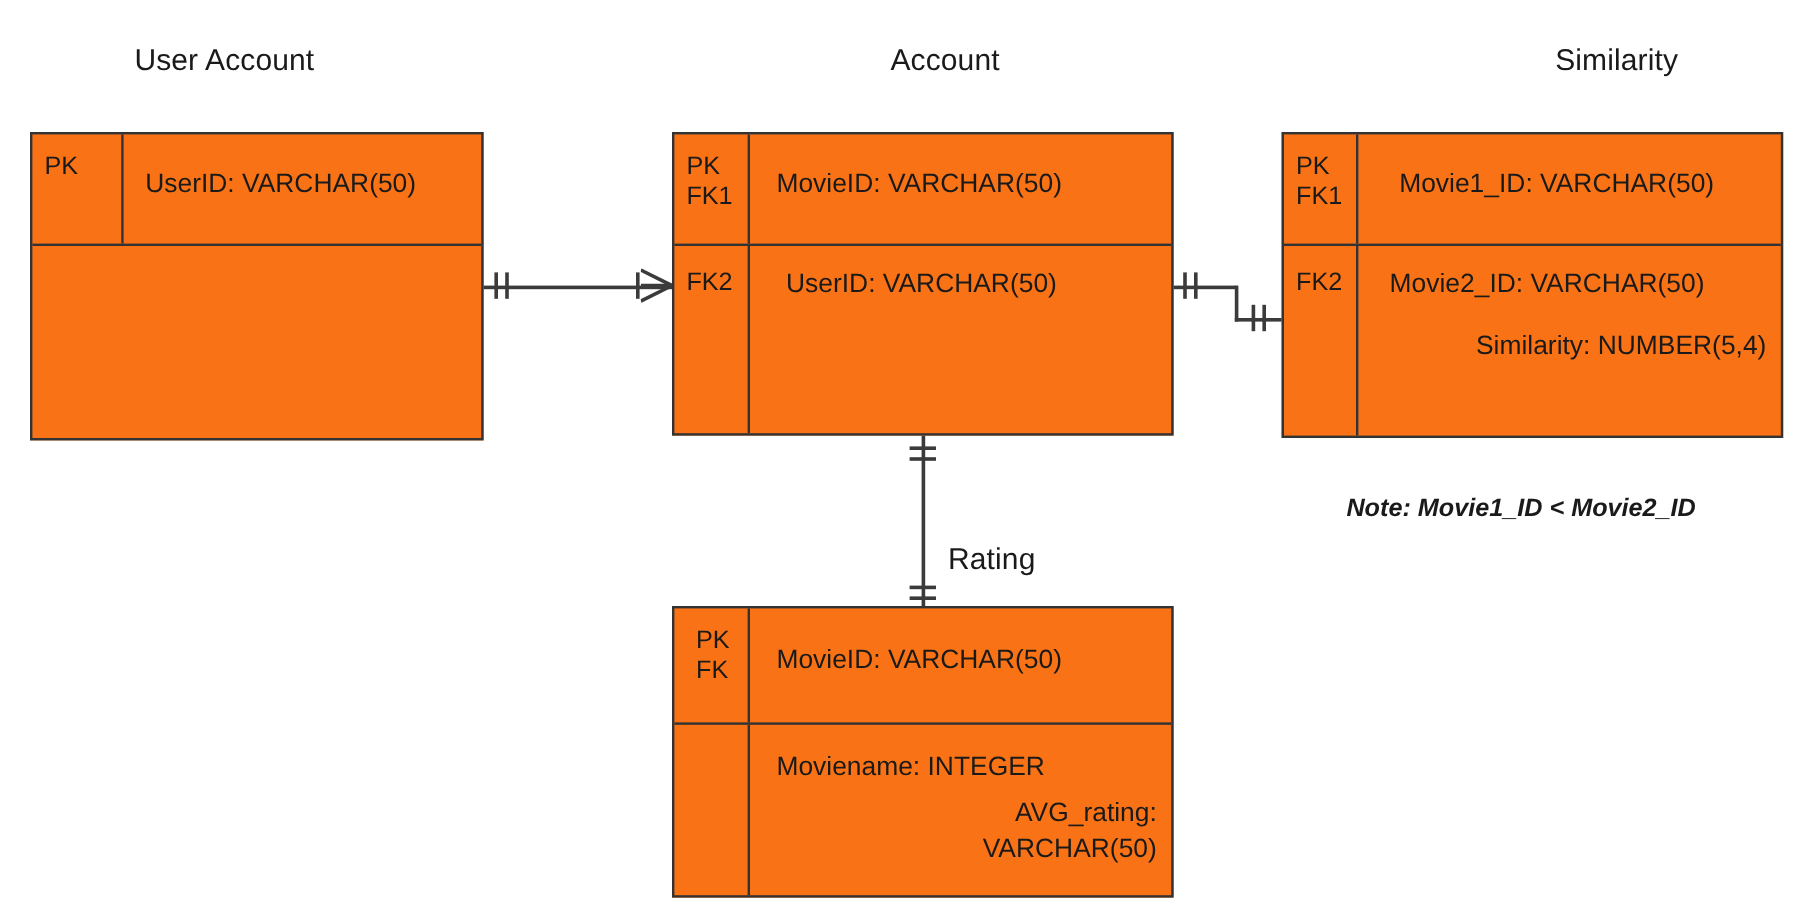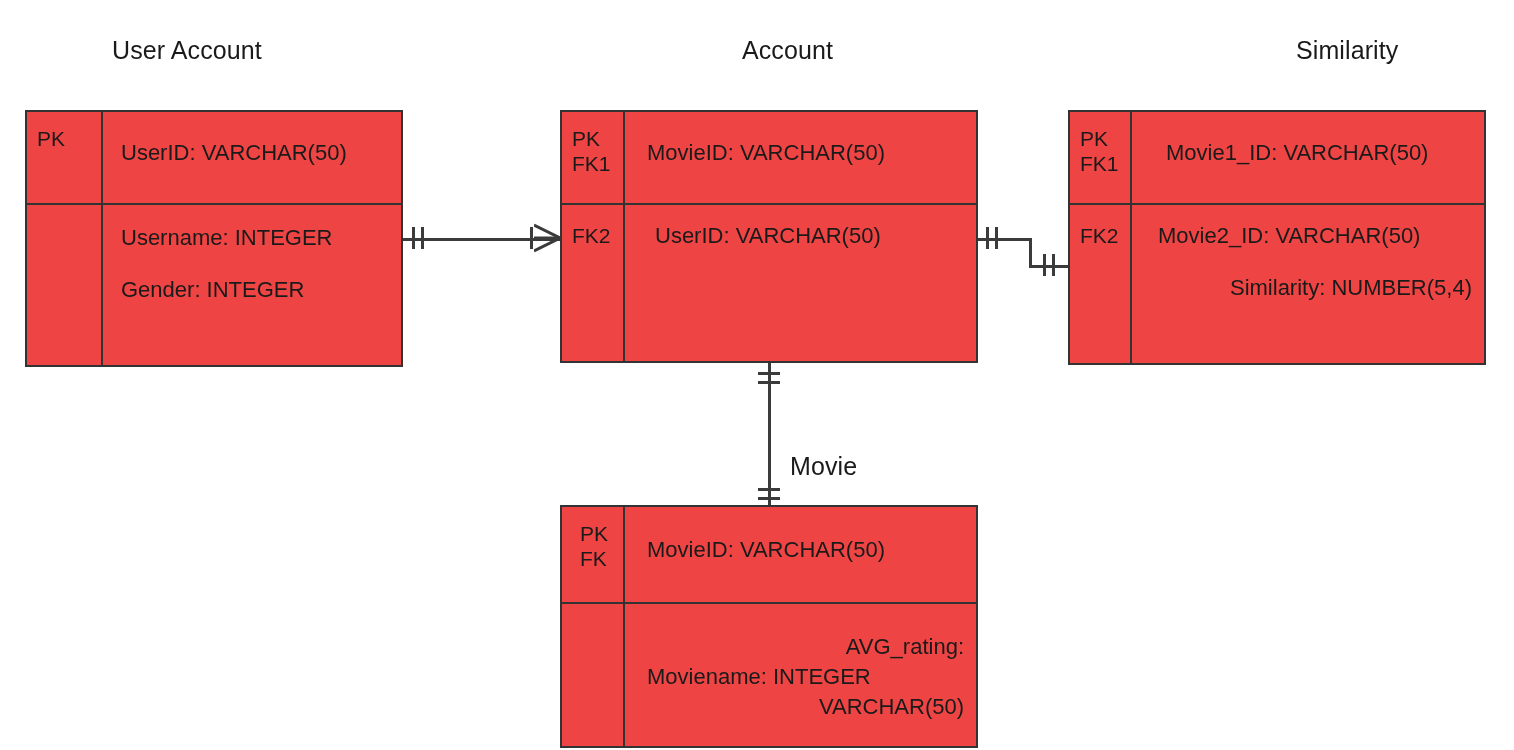--- a/index.html
+++ b/index.html
@@ -18,21 +18,21 @@
     height: 750px;
     background: #ffffff;
     overflow: hidden;
   }
 
   
   .entity {
     position: absolute;
     box-sizing: border-box;
     border: 2px solid #333333;
-    background: #ef4444;
+    background: #f97316;
   }
   .entity-title {
     position: absolute;
     font-size: 25px;
     color: #1a1a1a;
     white-space: nowrap;
     letter-spacing: 0.1px;
   }
   .ent-row {
     display: flex;
@@ -117,28 +117,20 @@
 
 <div id="canvas">
 
   <div class="entity-title" style="left:112px; top:36px;">User Account</div>
 
   <div class="entity" id="ent-user-account" style="left:25px; top:110px; width:378px; height:257px;">
     <div class="ent-row header-row" style="height:93px;">
       <div class="ent-keycol" style="width:76px;">PK</div>
       <div class="ent-fieldcol" style="padding-top:26px;">
         <div class="ent-field">UserID: VARCHAR(50)</div>
-      </div>
-    </div>
-    <div class="ent-row" style="height:160px;">
-      <div class="ent-keycol" style="width:76px;"></div>
-      <div class="ent-fieldcol" style="padding-top:18px;">
-        <div class="ent-field">Username: INTEGER</div>
-        <div class="gap-sm"></div>
-        <div class="ent-field">Gender: INTEGER</div>
       </div>
     </div>
   </div>
 
   <div class="entity-title" style="left:742px; top:36px;">Account</div>
 
   <div class="entity" id="ent-rating" style="left:560px; top:110px; width:418px; height:253px;">
     <div class="ent-row header-row" style="height:93px;">
       <div class="ent-keycol" style="width:63px; padding-left:10px;">PK
 FK1</div>
@@ -168,35 +160,35 @@
     <div class="ent-row" style="height:158px;">
       <div class="ent-keycol" style="width:62px; padding-left:10px; padding-top:18px;">FK2</div>
       <div class="ent-fieldcol" style="padding-top:16px; padding-left:26px;">
         <div class="ent-field">Movie2_ID: VARCHAR(50)</div>
         <div class="gap-sm"></div>
         <div class="ent-field centered">Similarity: NUMBER(5,4)</div>
       </div>
     </div>
   </div>
 
-  <div class="entity-title" style="left:790px; top:452px;">Movie</div>
+  <div class="entity-title" style="left:790px; top:452px;">Rating</div>
 
   <div class="entity" id="ent-movie" style="left:560px; top:505px; width:418px; height:243px;">
     <div class="ent-row header-row" style="height:97px;">
       <div class="ent-keycol" style="width:63px; padding-left:18px;">PK
 FK</div>
       <div class="ent-fieldcol" style="padding-top:28px; padding-left:22px;">
         <div class="ent-field">MovieID: VARCHAR(50)</div>
       </div>
     </div>
     <div class="ent-row" style="height:142px;">
       <div class="ent-keycol" style="width:63px; padding-left:18px;"></div>
       <div class="ent-fieldcol" style="padding-top:20px; padding-left:22px;">
+        <div class="ent-field">Moviename: INTEGER</div>
         <div class="ent-field centered" style="margin-top:8px;">AVG_rating:</div>
-        <div class="ent-field">Moviename: INTEGER</div>
         <div class="ent-field centered">VARCHAR(50)</div>
       </div>
     </div>
   </div>
 
   <div>
     <div class="conn-line-h" style="left:403px; top:238px; width:157px;"></div>
     <div class="tick-v" style="left:412px; top:227px;"></div>
     <div class="tick-v" style="left:421px; top:227px;"></div>
     <div class="tick-v" style="left:530px; top:227px;"></div>
@@ -220,14 +212,15 @@
   </div>
 
   <div>
     <div class="conn-line-v" style="left:768px; top:363px; height:142px;"></div>
     <div class="tick-h" style="left:758px; top:372px;"></div>
     <div class="tick-h" style="left:758px; top:381px;"></div>
     <div class="tick-h" style="left:758px; top:488px;"></div>
     <div class="tick-h" style="left:758px; top:497px;"></div>
   </div>
 
+  <div class="note-text" style="left:1122px; top:412px;">Note: Movie1_ID &lt; Movie2_ID</div>
 
 </div>
 
 </body></html>

